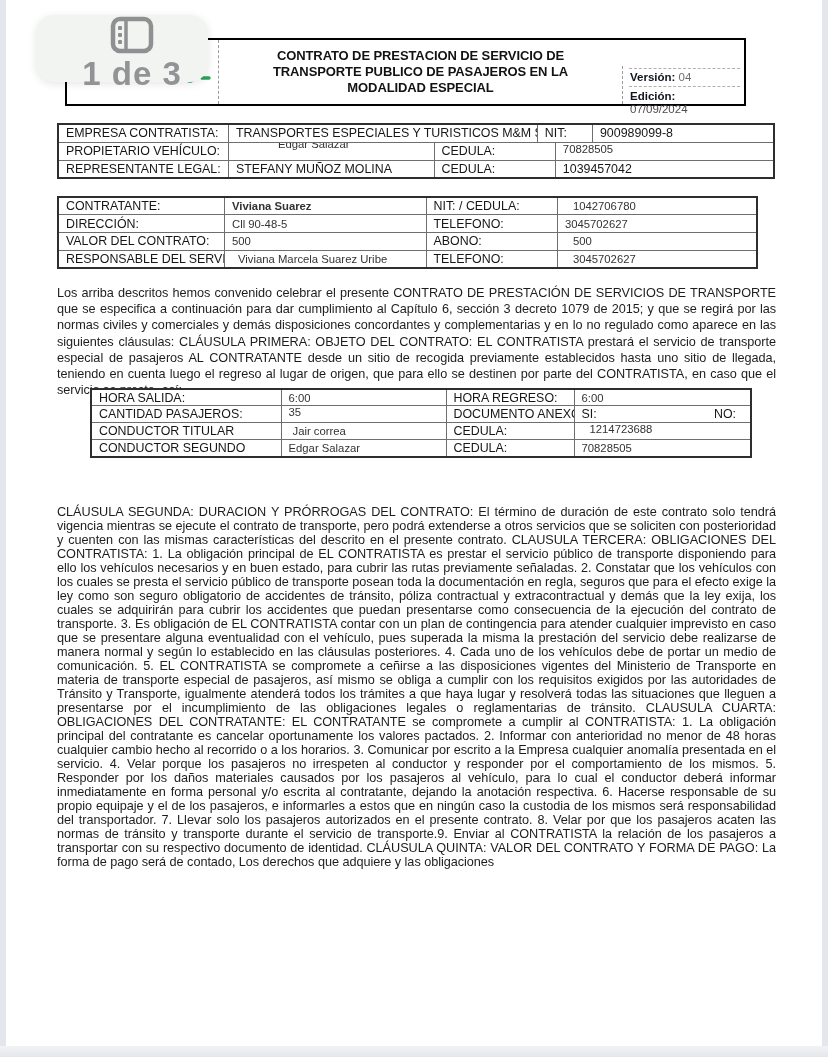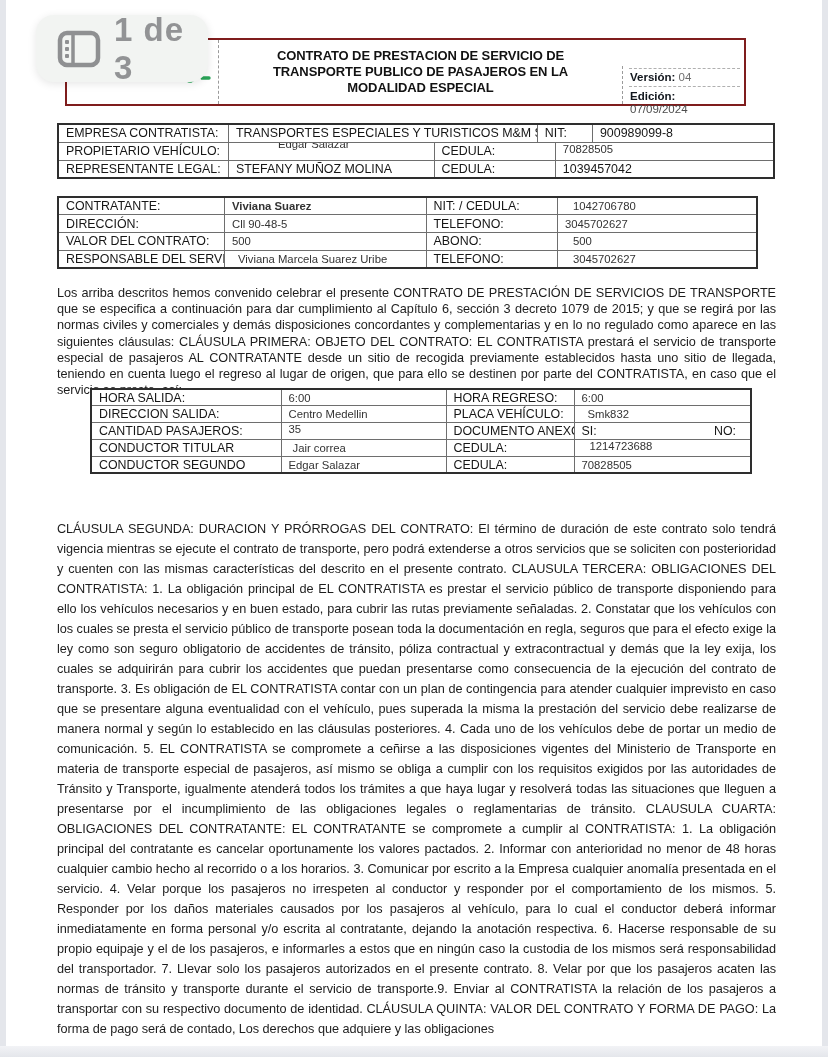--- a/index.html
+++ b/index.html
@@ -18,31 +18,32 @@
   .bottom-edge {
     position:absolute; left:0; top:1046px; width:828px; height:11px;
     background:linear-gradient(#f2f3f6,#e4e6eb);
   }
 
   
   .badge {
     position:absolute; left:36px; top:15px; width:172px; height:67px;
     background:#f2f4f2; border-radius:18px;
     box-shadow:0 2px 8px rgba(0,0,0,.10);
-    display:flex; align-items:center; padding-left:20px; gap:12px;
+    display:flex; align-items:center; padding-left:20px; gap:0;
     z-index:30;
+    flex-direction:column;
   }
   .badge-label {
     font-size:33px; font-weight:bold; color:#929395; letter-spacing:1px;
   }
 
   
   .hdr {
     position:absolute; left:65px; top:38px; width:681px; height:68px;
-    border:2px solid #7f1d1d; display:flex; background:#fff; z-index:10;
+    border:2px solid #000000; display:flex; background:#fff; z-index:10;
   }
   .hdr-logo { width:152px; border-right:1px dashed #9a9a9a; position:relative; }
   .hdr-logo svg { position:absolute; right:4px; top:22px; }
   .hdr-title {
     flex:1; display:flex; flex-direction:column; justify-content:center;
     text-align:center; font-weight:bold; font-size:13px; line-height:16px;
     color:#121212; letter-spacing:-0.1px;
   }
   .hdr-version {
     width:122px; border-left:1px dashed #9a9a9a;
@@ -76,21 +77,21 @@
   .raised { position:relative; top:-7px; display:block; padding-left:42px; }
   .hi { position:relative; top:-2px; display:block; }
   .sino { display:flex; justify-content:space-between; padding-right:10px; }
 
   
   .para {
     position:absolute; text-align:justify; color:#1d1d1d;
     font-size:12.7px; letter-spacing:-0.05px;
   }
   .intro { left:57px; top:285px; width:719px; line-height:16.2px; }
-  .clauses { left:57px; top:519px; width:719px; line-height:20px; }
+  .clauses { left:57px; top:505px; width:719px; line-height:14px; }
 </style>
 </head>
 <body>
 
 <div class="viewport">
   <div class="page"></div>
   <div class="bottom-edge"></div>
 
   <div class="badge">
     <span style="display:flex;">
@@ -208,26 +209,20 @@
         <col style="width:177px">
       </colgroup>
     <tbody>
     <tr>
       <td>HORA SALIDA:</td>
       <td><span class="filled">6:00</span></td>
       <td>HORA REGRESO:</td>
       <td><span class="filled">6:00</span></td>
     </tr>
     <tr>
-      <td>DIRECCION SALIDA:</td>
-      <td><span class="filled">Centro Medellin</span></td>
-      <td>PLACA VEHÍCULO:</td>
-      <td><span class="filled" style="padding-left:6px">Smk832</span></td>
-    </tr>
-    <tr>
       <td>CANTIDAD PASAJEROS:</td>
       <td>
             <span class="filled hi">35</span>
           </td>
       <td>DOCUMENTO ANEXO</td>
       <td>
         <span class="sino">
           <span>SI:</span>
           <span>NO:</span>
         </span>

